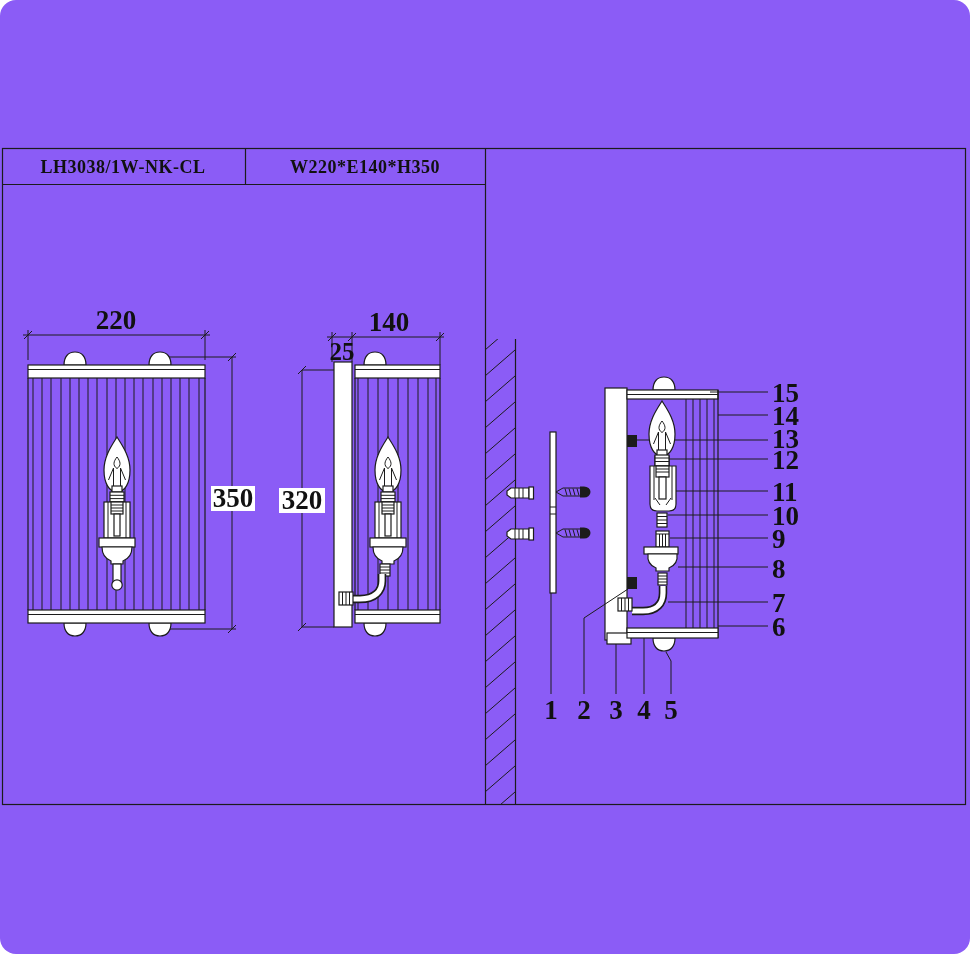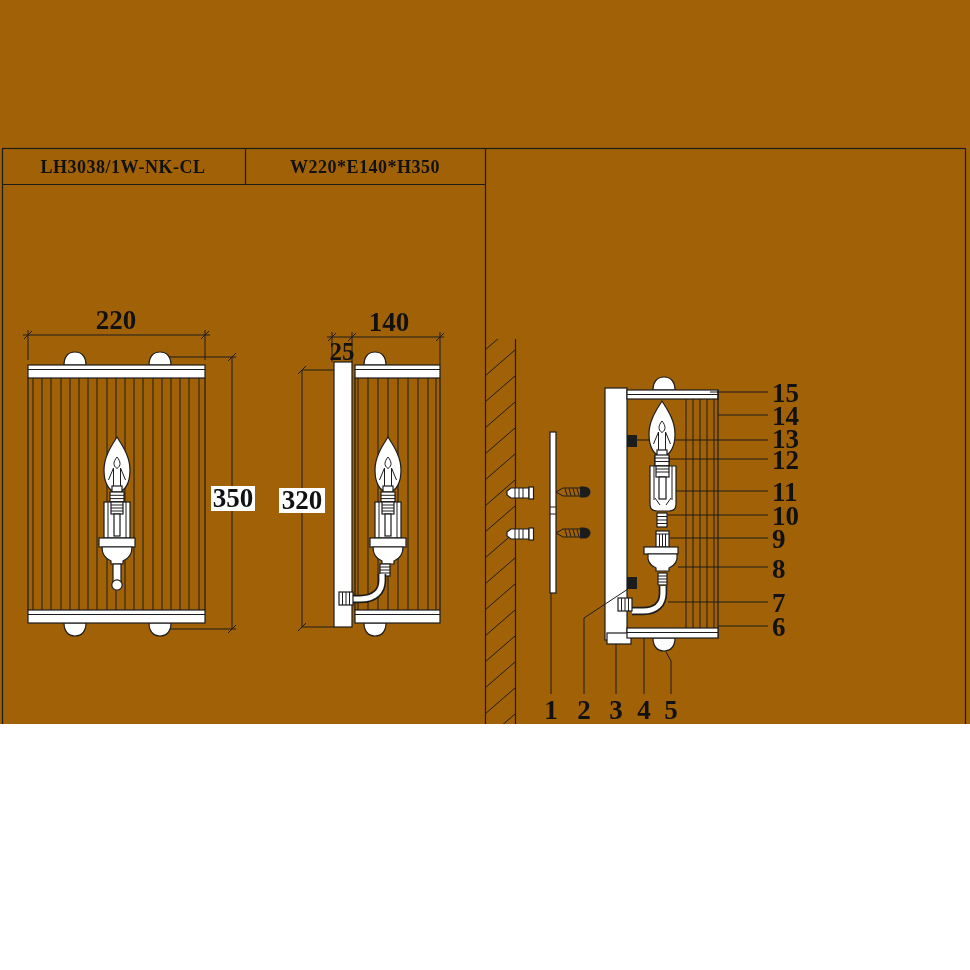--- a/index.html
+++ b/index.html
@@ -1,16 +1,16 @@
 <!DOCTYPE html>
 <html><head>
 <meta charset="utf-8">
 <style>
   html,body{margin:0;padding:0;background:#fff;}
-  #stage{position:relative;width:970px;height:724px;background:#a16207;overflow:hidden;}
+  #stage{position:relative;width:970px;height:954px;background:#8b5cf6;overflow:hidden;border-radius:16px;}
   svg{display:block;}
   .ln{stroke:#1c1c1c;fill:none;stroke-width:1.2;stroke-linecap:butt;}
   .thin{stroke-width:1;}
   .fw{fill:#ffffff;stroke:#1c1c1c;stroke-width:1.2;}
   .blk{fill:#1c1c1c;stroke:none;}
   .tube-o{stroke:#1c1c1c;fill:none;stroke-width:8.5;}
   .tube-i{stroke:#ffffff;fill:none;stroke-width:5.2;}
   text{fill:#111;stroke:none;font-family:"Liberation Serif","DejaVu Serif",serif;font-weight:bold;}
   .dim{font-size:27px;}
   .dim-s{font-size:25px;}

